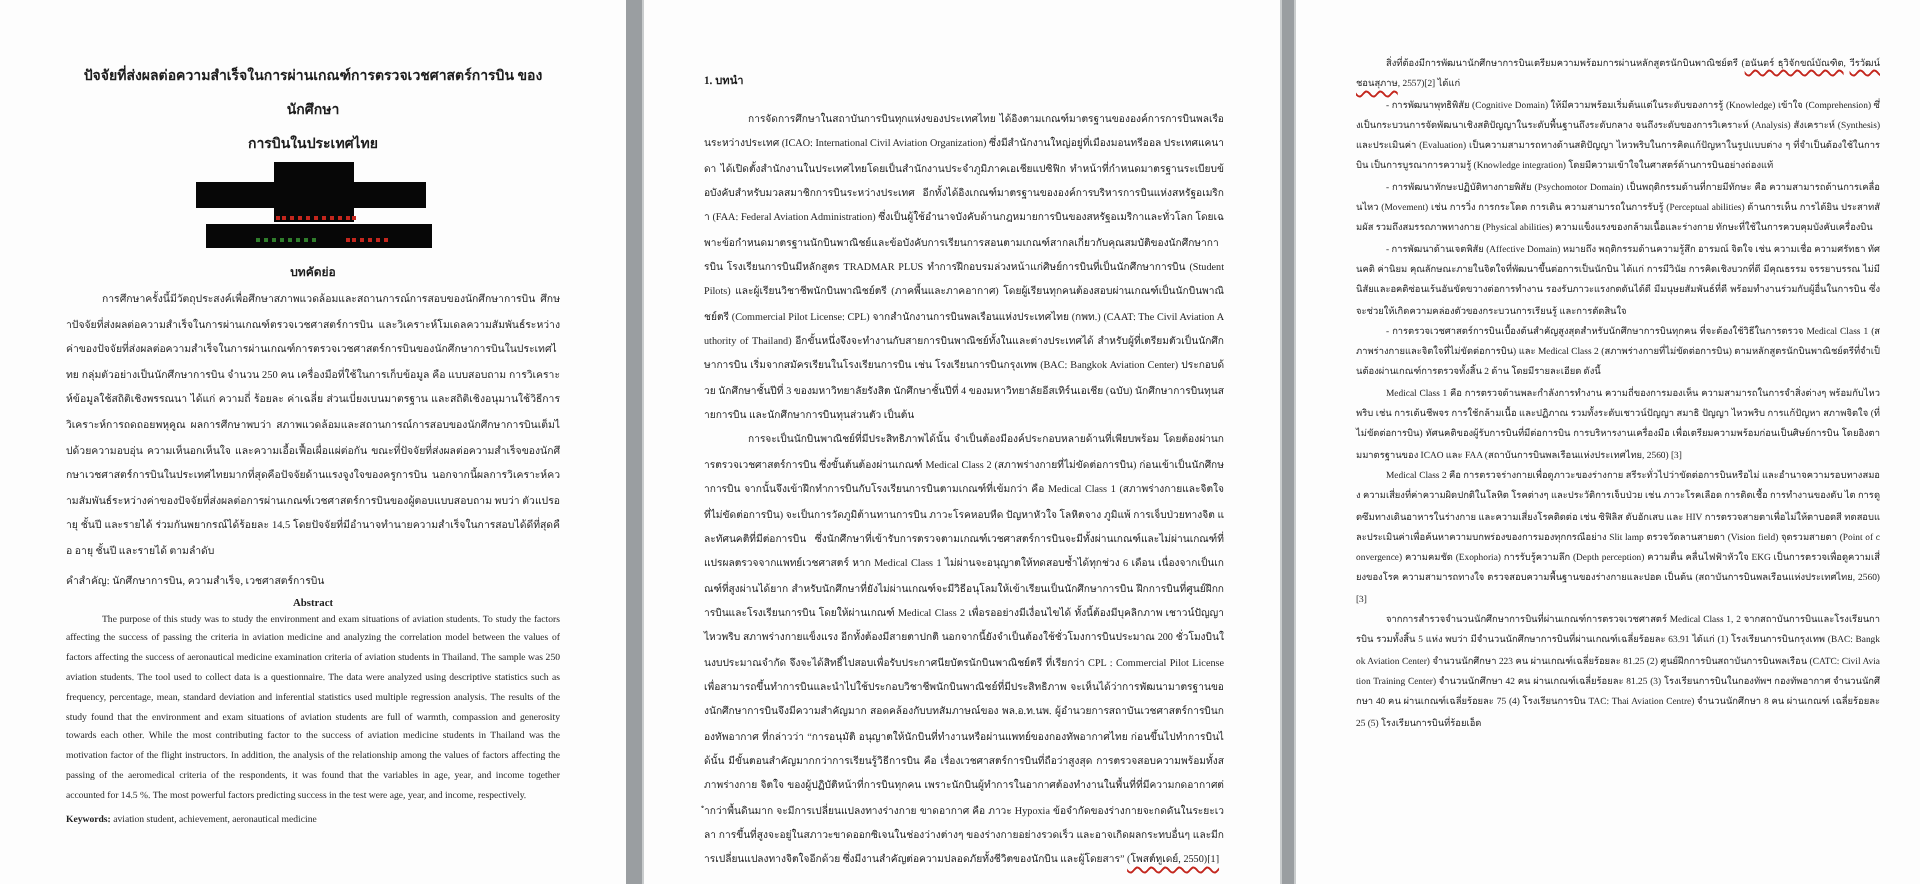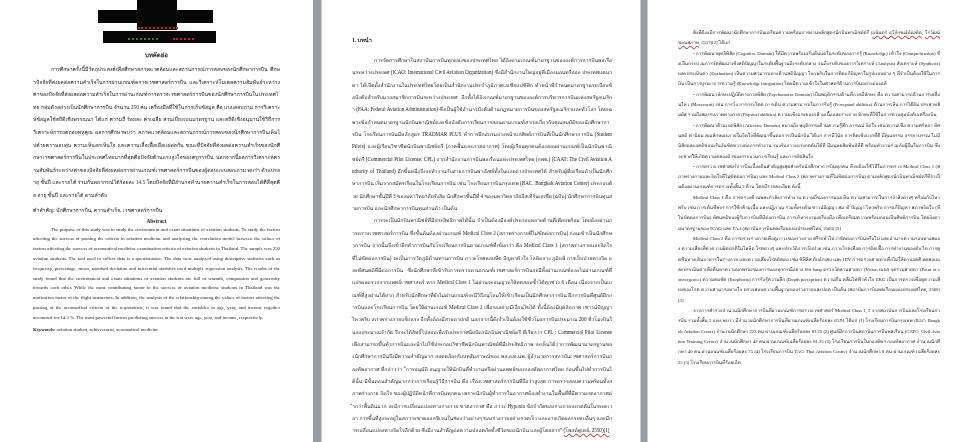--- a/index.html
+++ b/index.html
@@ -32,20 +32,24 @@
   .r-body{margin:0;font-size:4.7px;line-height:10.3px;text-align:justify;text-indent:15px;word-break:break-all;font-family:"Liberation Serif","DejaVu Serif",serif;}
   .red-wavy{text-decoration:underline;text-decoration-style:wavy;text-decoration-color:#c3261d;text-decoration-thickness:0.8px;}
 </style>
 </head>
 <body>
 
 <div class="canvas">
 
   <div class="page page-left">
     <div class="flow">
+      <div class="title">
+        <div>ปัจจัยที่ส่งผลต่อความสำเร็จในการผ่านเกณฑ์การตรวจเวชศาสตร์การบิน ของนักศึกษา</div>
+        <div>การบินในประเทศไทย</div>
+      </div>
       <div class="redaction">
         <div class="bar bar-top"></div>
         <div class="bar block-center"></div>
         <div class="sq" style="left:105px;top:27px;width:40px;"></div>
         <div class="bar bar-bottom"></div>
         <div class="sq sq-green" style="left:95px;top:38px;width:30px;"></div>
         <div class="sq" style="left:140px;top:38px;width:21px;"></div>
       </div>
       <div class="h-center h-th">บทคัดย่อ</div>
       <p class="th-body">การศึกษาครั้งนี้มีวัตถุประสงค์เพื่อศึกษาสภาพแวดล้อมและสถานการณ์การสอบของนักศึกษาการบิน ศึกษาปัจจัยที่ส่งผลต่อความสำเร็จในการผ่านเกณฑ์ตรวจเวชศาสตร์การบิน และวิเคราะห์โมเดลความสัมพันธ์ระหว่างค่าของปัจจัยที่ส่งผลต่อความสำเร็จในการผ่านเกณฑ์การตรวจเวชศาสตร์การบินของนักศึกษาการบินในประเทศไทย กลุ่มตัวอย่างเป็นนักศึกษาการบิน จำนวน 250 คน เครื่องมือที่ใช้ในการเก็บข้อมูล คือ แบบสอบถาม การวิเคราะห์ข้อมูลใช้สถิติเชิงพรรณนา ได้แก่ ความถี่ ร้อยละ ค่าเฉลี่ย ส่วนเบี่ยงเบนมาตรฐาน และสถิติเชิงอนุมานใช้วิธีการวิเคราะห์การถดถอยพหุคูณ ผลการศึกษาพบว่า สภาพแวดล้อมและสถานการณ์การสอบของนักศึกษาการบินเต็มไปด้วยความอบอุ่น ความเห็นอกเห็นใจ และความเอื้อเฟื้อเผื่อแผ่ต่อกัน ขณะที่ปัจจัยที่ส่งผลต่อความสำเร็จของนักศึกษาเวชศาสตร์การบินในประเทศไทยมากที่สุดคือปัจจัยด้านแรงจูงใจของครูการบิน นอกจากนี้ผลการวิเคราะห์ความสัมพันธ์ระหว่างค่าของปัจจัยที่ส่งผลต่อการผ่านเกณฑ์เวชศาสตร์การบินของผู้ตอบแบบสอบถาม พบว่า ตัวแปรอายุ ชั้นปี และรายได้ ร่วมกันพยากรณ์ได้ร้อยละ 14.5 โดยปัจจัยที่มีอำนาจทำนายความสำเร็จในการสอบได้ดีที่สุดคือ อายุ ชั้นปี และรายได้ ตามลำดับ</p>

